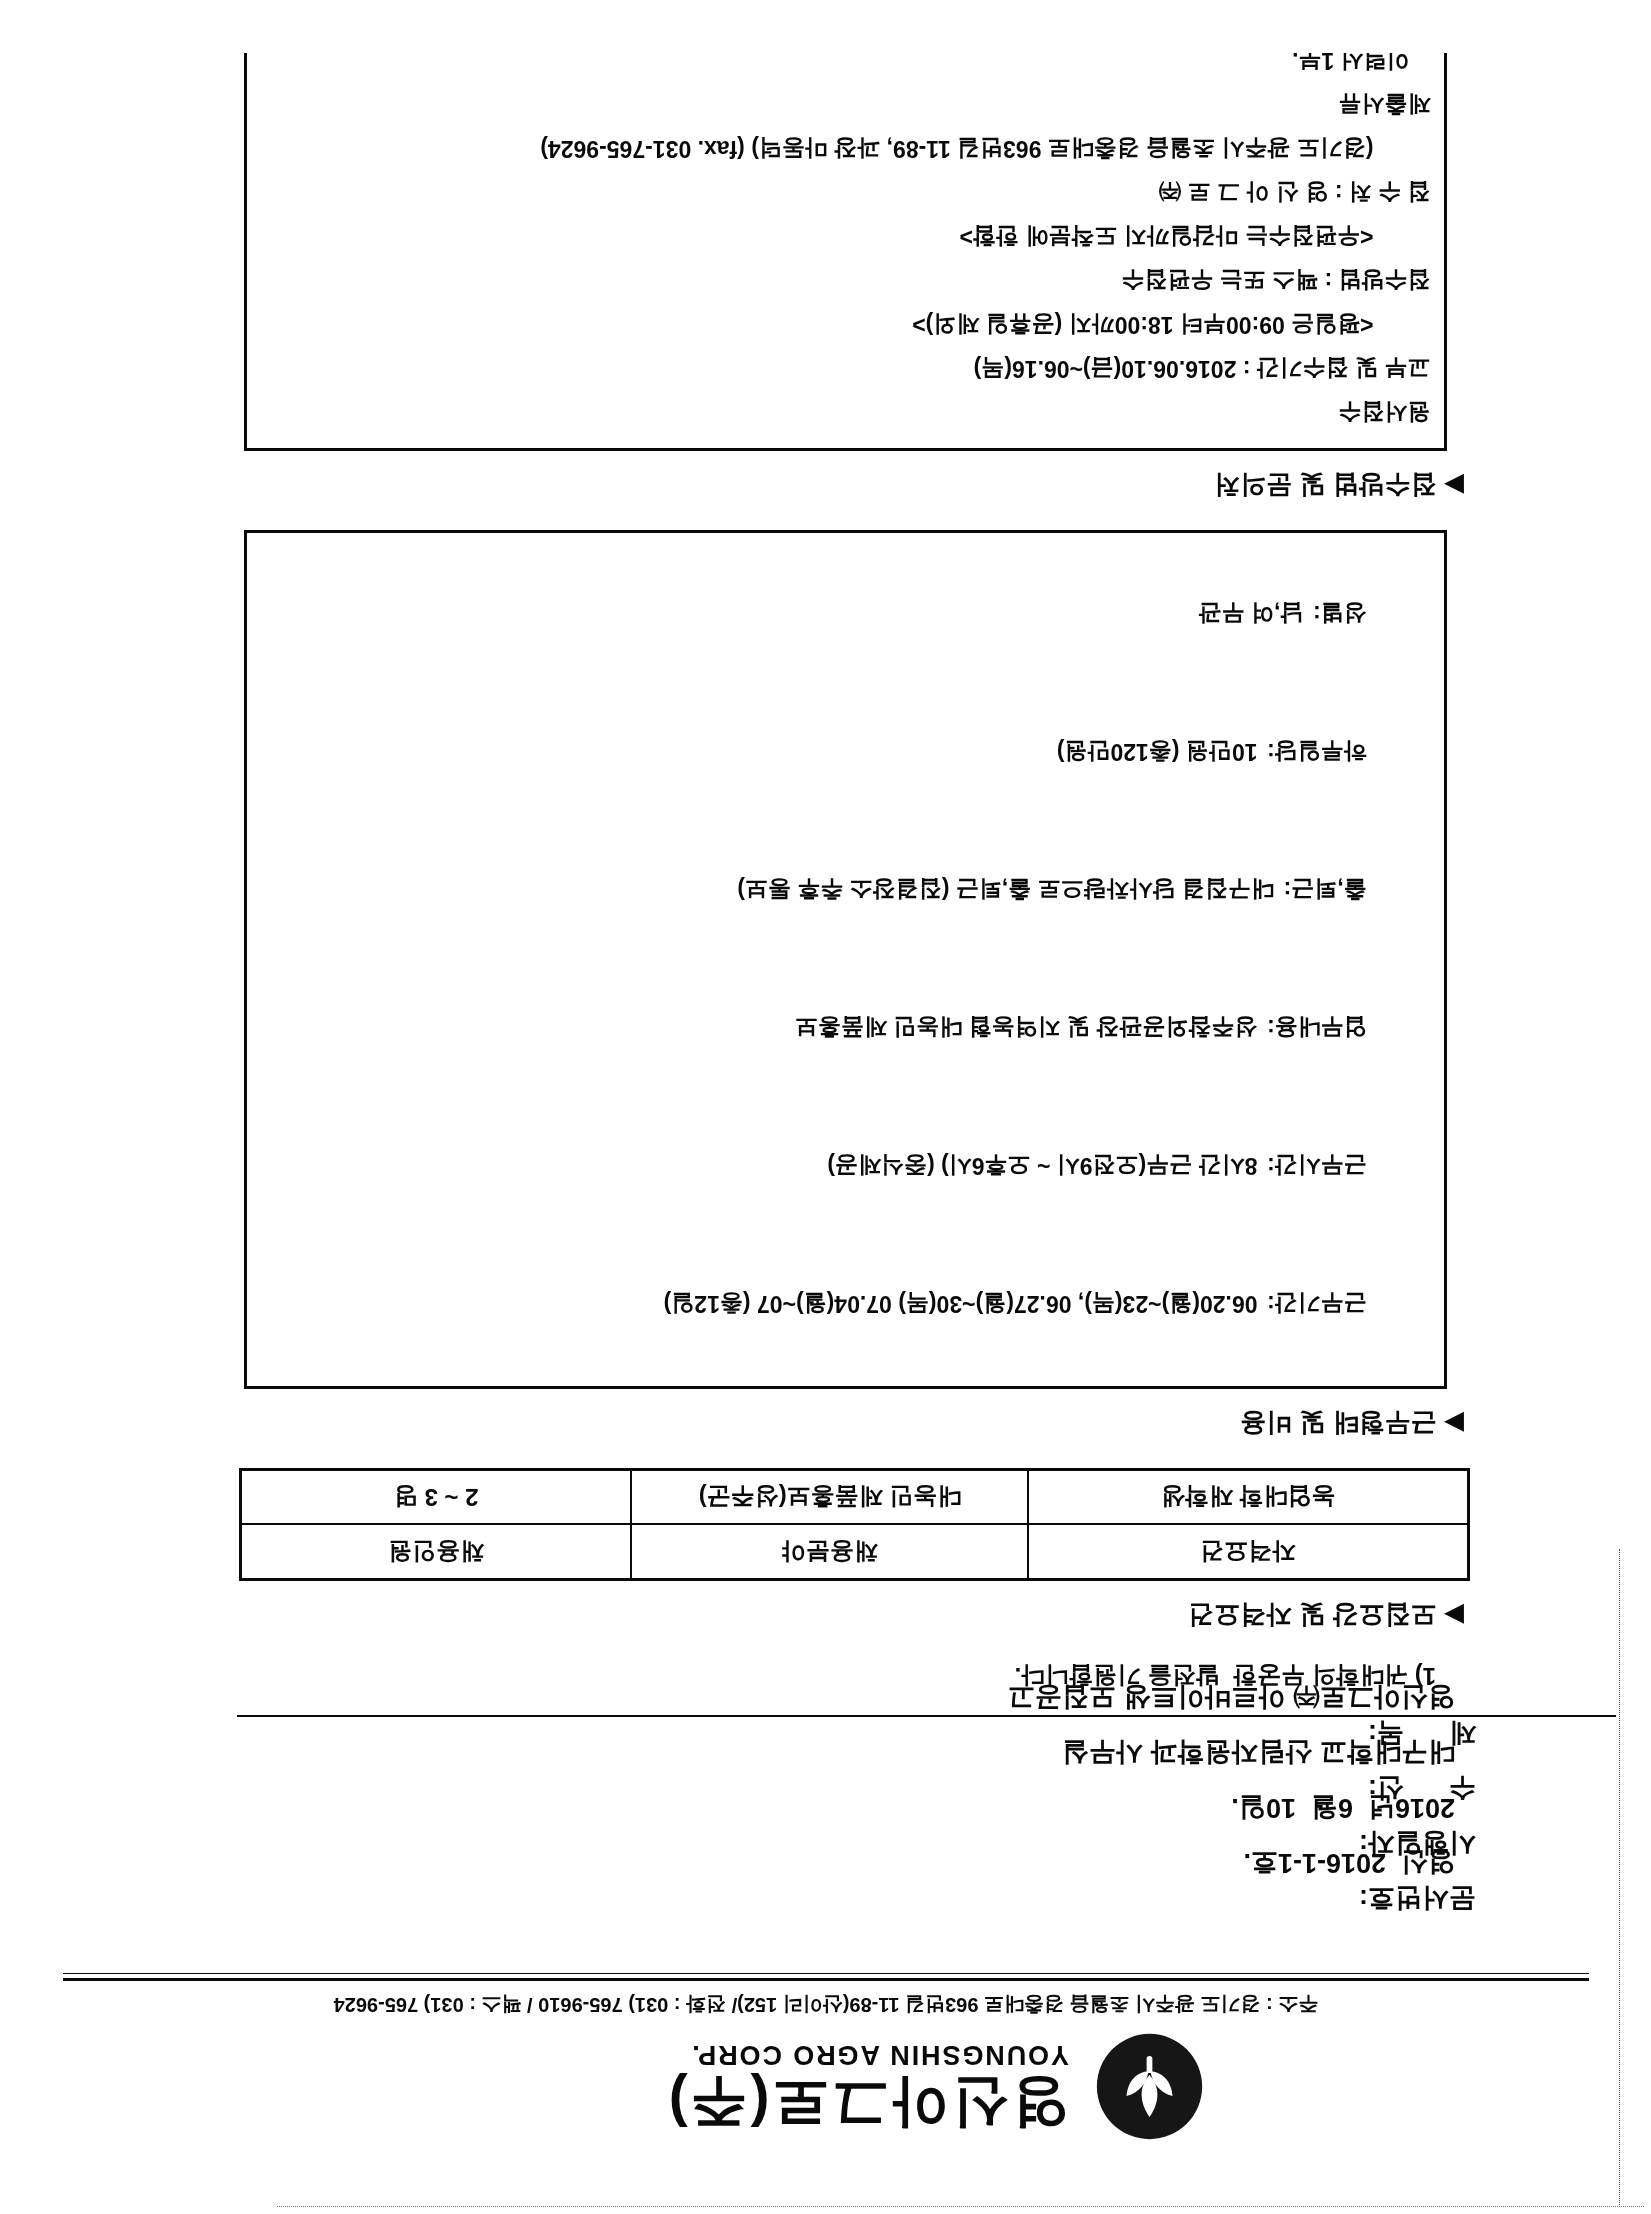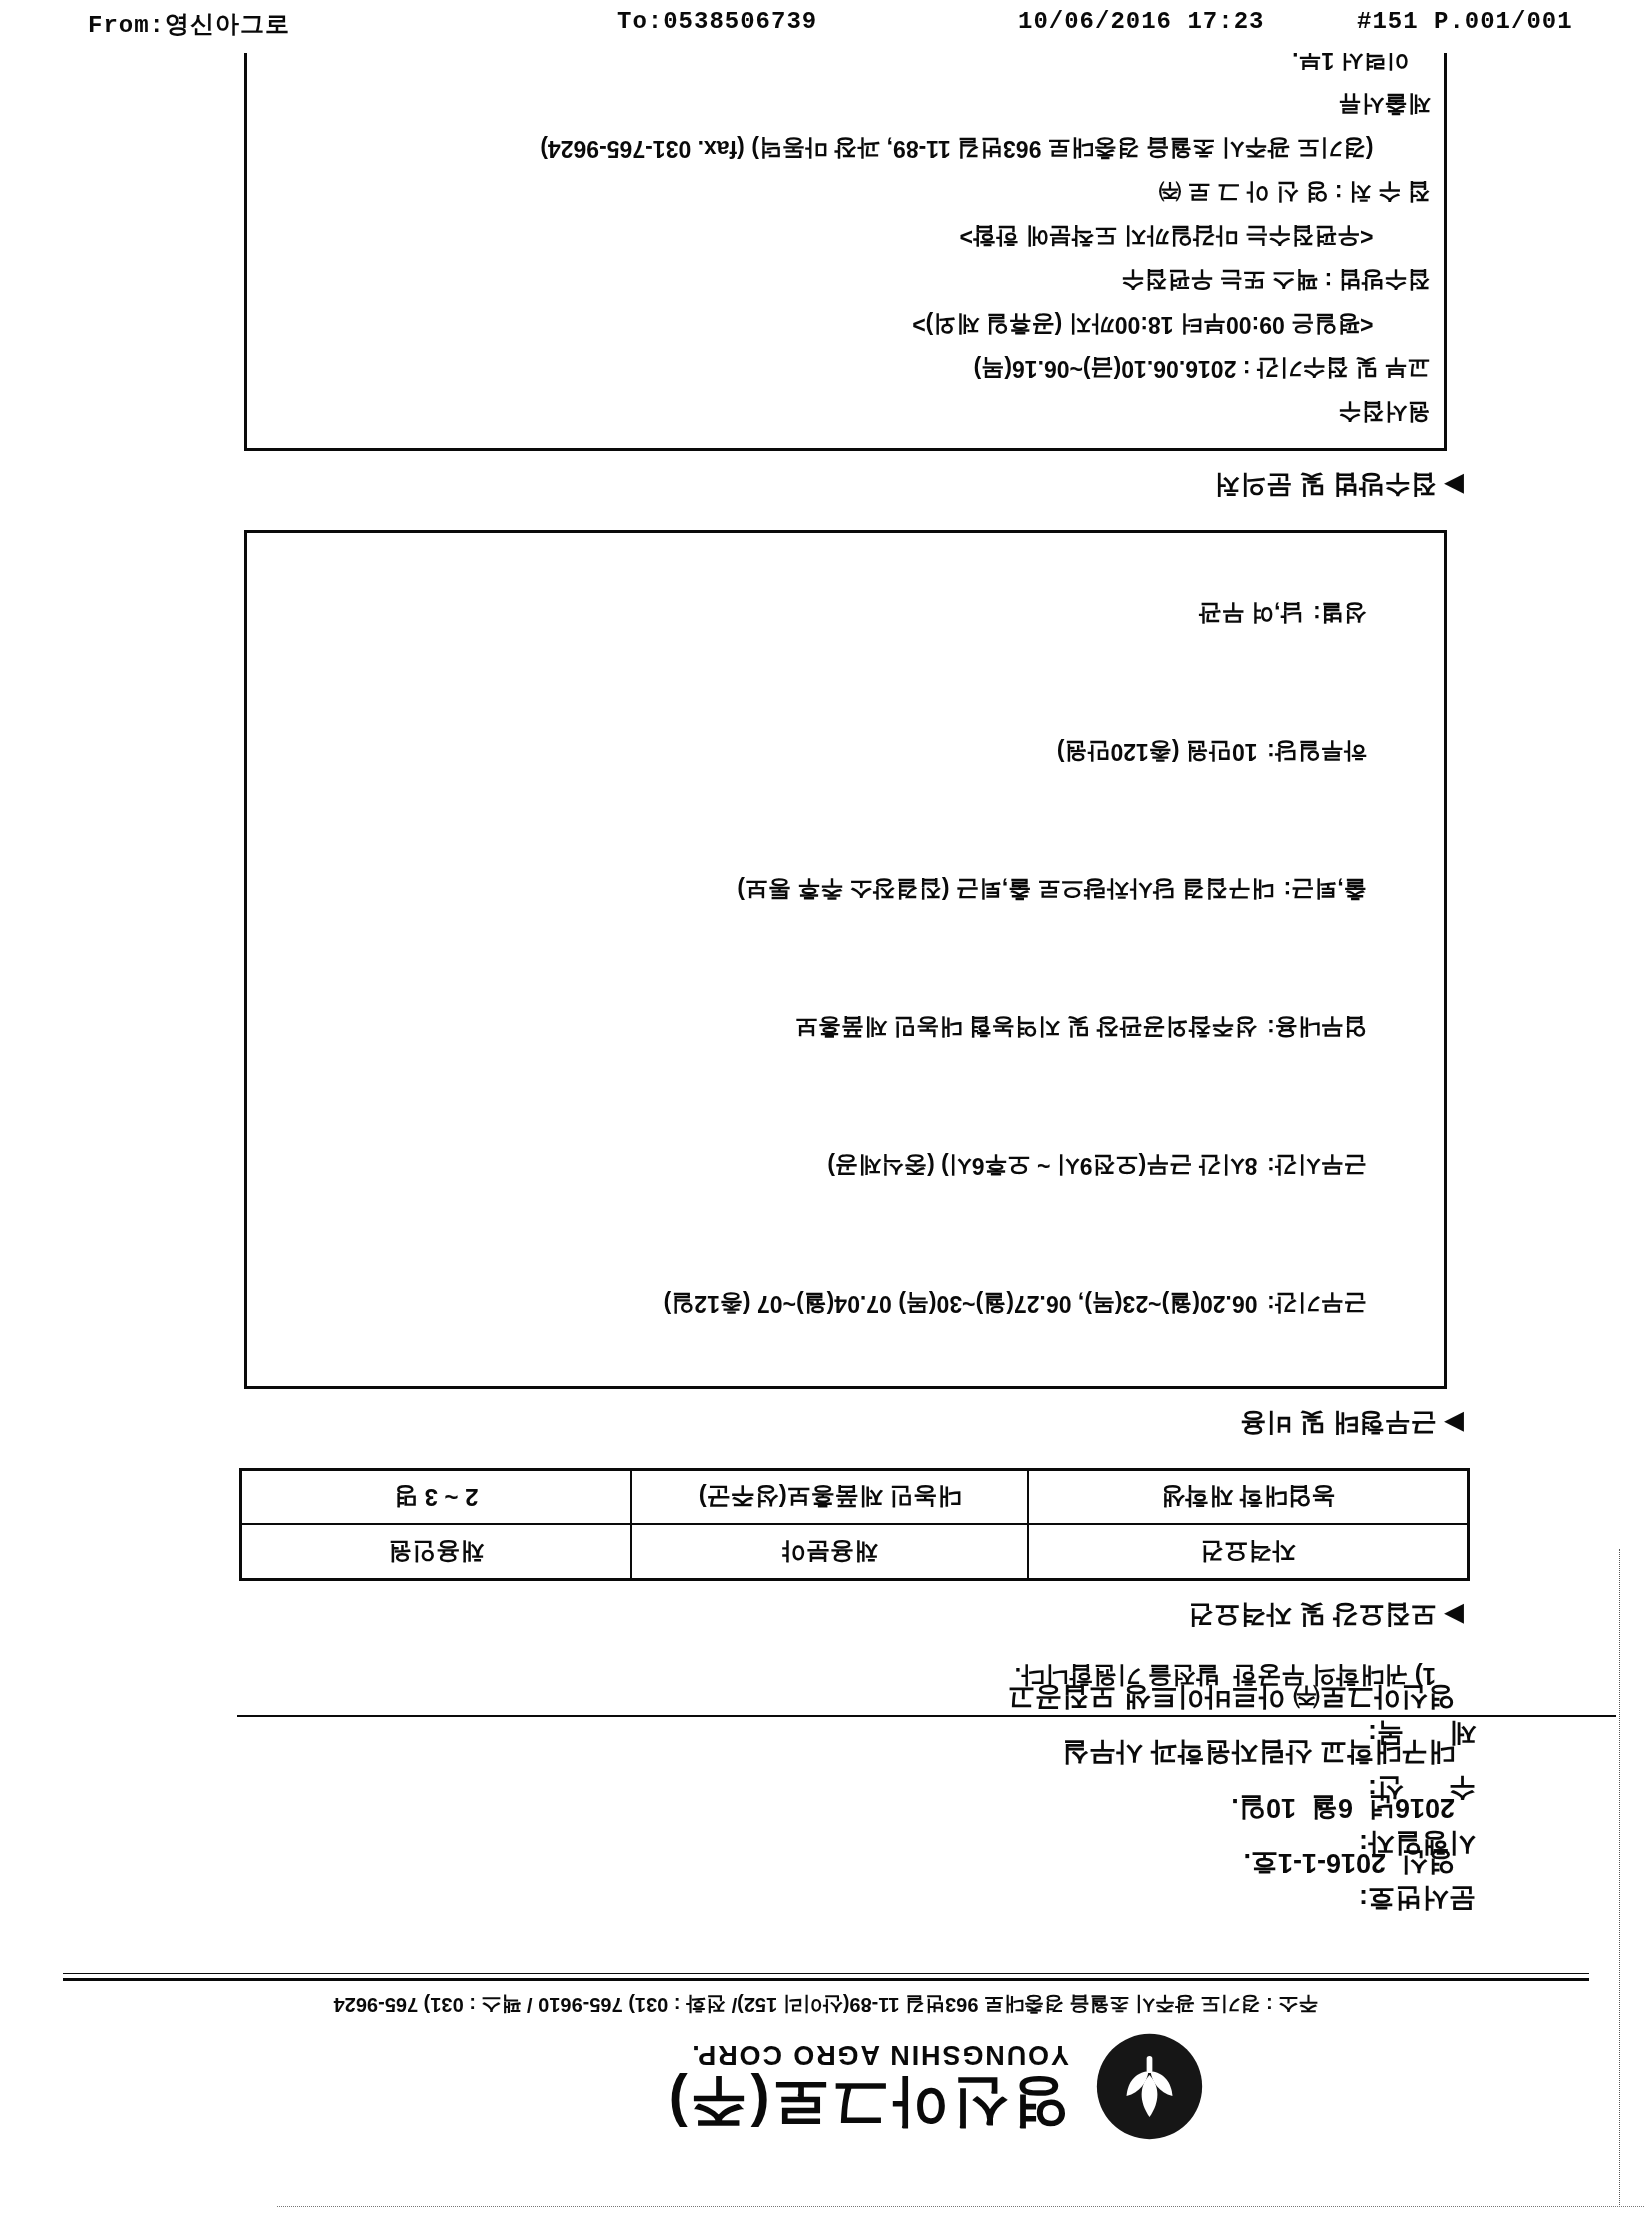--- a/index.html
+++ b/index.html
@@ -67,26 +67,20 @@
   .box .heading { font-weight:bold; }
   .box .indent { padding-left:57px; }
   .box .small-indent { padding-left:21px; }
   .box2 .line { min-height:44px; line-height:44px; }
 </style>
 </head>
 <body>
 
 <div id="screen">
 
-  <div class="fax-header">
-    <span class="fx-from">From:영신아그로</span>
-    <span class="fx-to">To:0538506739</span>
-    <span class="fx-dt">10/06/2016 17:23</span>
-    <span class="fx-pg">#151 P.001/001</span>
-  </div>
 
   <div id="document">
     <div class="content">
 
       <div class="letterhead">
         <svg class="logo-circle" viewBox="0 0 116 116">
           <circle cx="58" cy="58" r="55" fill="#161616"></circle>
           <path d="M58 26 C47 42,47 58,58 70 C69 58,69 42,58 26 Z" fill="#ffffff"></path>
           <path d="M34 48 C48 52,55 62,57 74 C43 73,35 62,34 48 Z" fill="#ffffff"></path>
           <path d="M82 48 C68 52,61 62,59 74 C73 73,81 62,82 48 Z" fill="#ffffff"></path>

